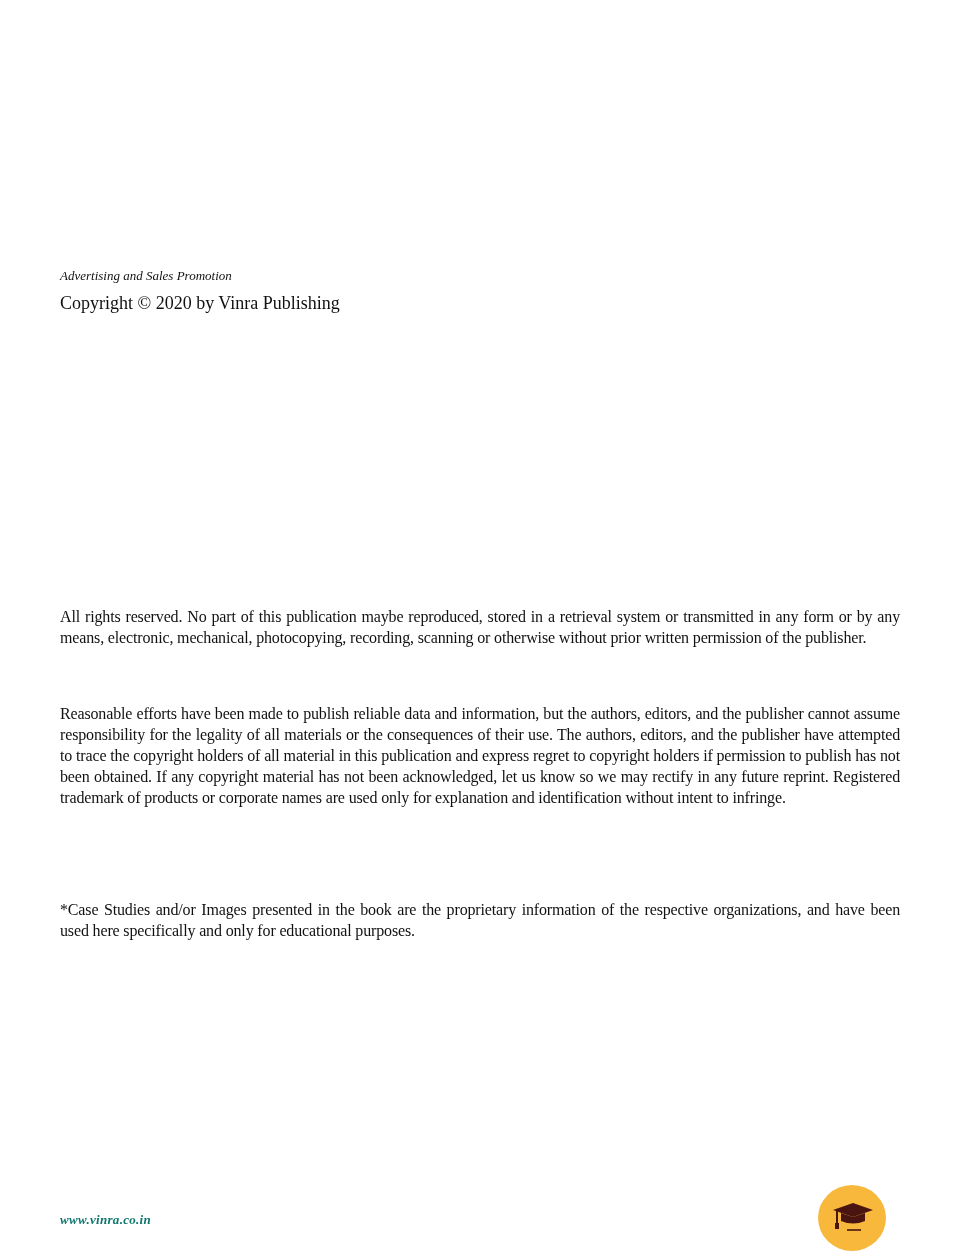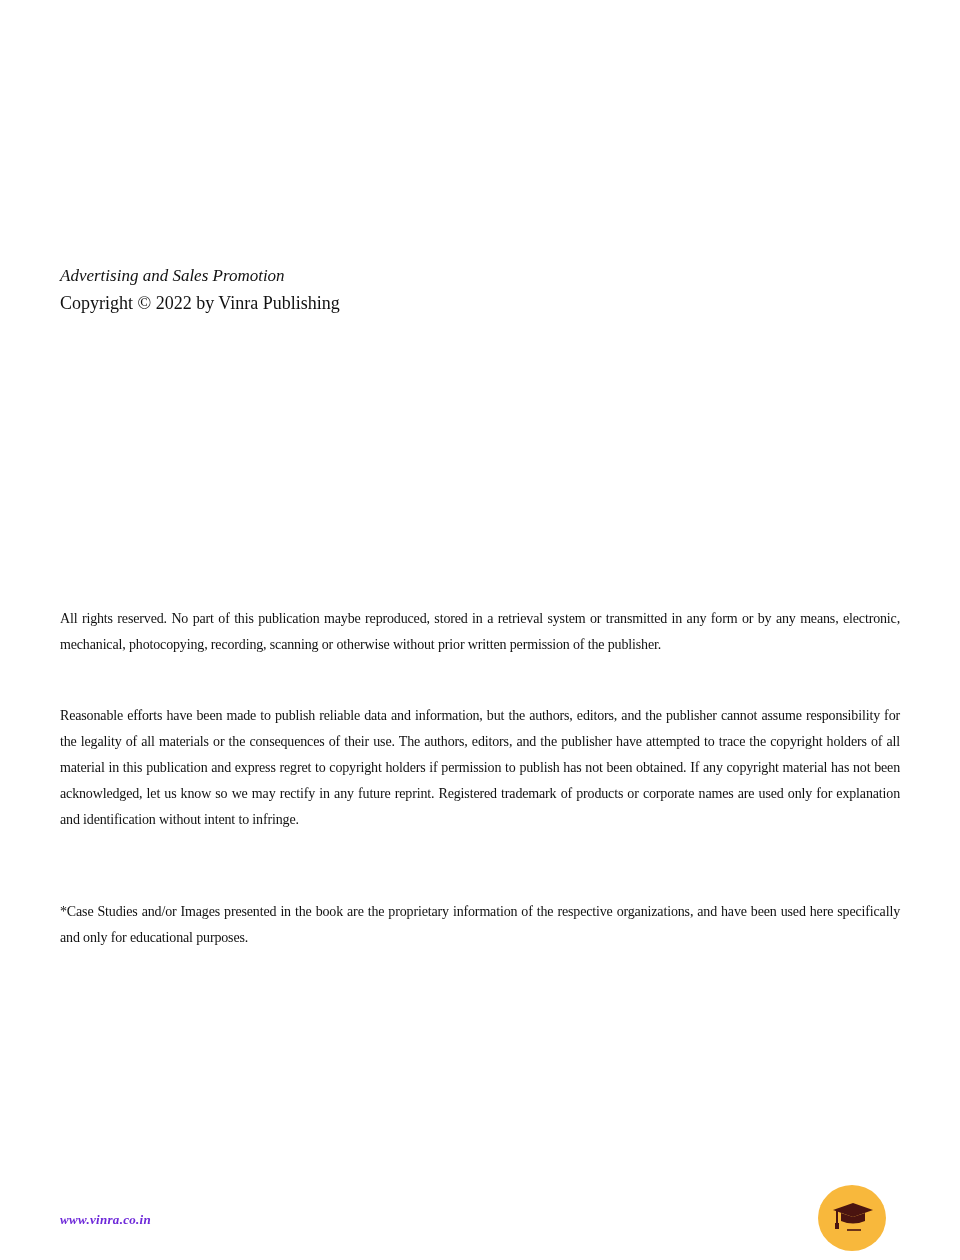--- a/index.html
+++ b/index.html
@@ -1,34 +1,34 @@
 <!DOCTYPE html>
 <html><head>
   <meta charset="utf-8">
   <style>
     html, body { margin: 0; padding: 0; background: #ffffff; }
     body { width: 960px; height: 1260px; position: relative; overflow: hidden;
            font-family: "Liberation Serif", "DejaVu Serif", serif; color: #111; }
-    .title { position: absolute; left: 60px; top: 265px; font-size: 17px; font-style: italic; line-height: 22px; }
+    .title { position: absolute; left: 60px; top: 265px; font-size: 13px; font-style: italic; line-height: 22px; }
     .copyright { position: absolute; left: 60px; top: 292px; font-size: 18px; line-height: 22px; }
-    .para { position: absolute; left: 60px; width: 840px; font-size: 14px; line-height: 26px;
+    .para { position: absolute; left: 60px; width: 840px; font-size: 16px; line-height: 21px;
             text-align: justify; letter-spacing: -0.15px; margin: 0; }
     .p1 { top: 606px; }
     .p2 { top: 703px; font-family: Liberation Serif, serif; }
     .p3 { top: 883px; margin-top: 16px; }
     .footer-url { position: absolute; left: 60px; top: 1212px; font-size: 13px; font-weight: bold;
-                  font-style: italic; color: #6d28d9; letter-spacing: 0.3px; }
+                  font-style: italic; color: #0f766e; letter-spacing: 0.3px; }
     .logo { position: absolute; left: 818px; top: 1185px; width: 68px; height: 66px; border-radius: 50%;
             background: #f8b83c; display: flex; align-items: center; justify-content: center; }
   </style>
 </head>
 <body>
 
 <div class="title">Advertising and Sales Promotion</div>
-<div class="copyright">Copyright © 2022 by Vinra Publishing</div>
+<div class="copyright">Copyright © 2020 by Vinra Publishing</div>
 
 <p class="para p1">All rights reserved. No part of this publication maybe reproduced, stored in a retrieval system or transmitted in any form or by any means, electronic, mechanical, photocopying, recording, scanning or otherwise without prior written permission of the publisher.</p>
 <p class="para p2">Reasonable efforts have been made to publish reliable data and information, but the authors, editors, and the publisher cannot assume responsibility for the legality of all materials or the consequences of their use. The authors, editors, and the publisher have attempted to trace the copyright holders of all material in this publication and express regret to copyright holders if permission to publish has not been obtained. If any copyright material has not been acknowledged, let us know so we may rectify in any future reprint. Registered trademark of products or corporate names are used only for explanation and identification without intent to infringe.</p>
 <p class="para p3">*Case Studies and/or Images presented in the book are the proprietary information of the respective organizations, and have been used here specifically and only for educational purposes.</p>
 
 <div class="footer-url">www.vinra.co.in</div>
 
 <div class="logo">
   <svg width="46" height="40" viewBox="0 0 46 40">
     <polygon points="4,12 24,5 44,12 24,19" fill="#4a1410"></polygon>

